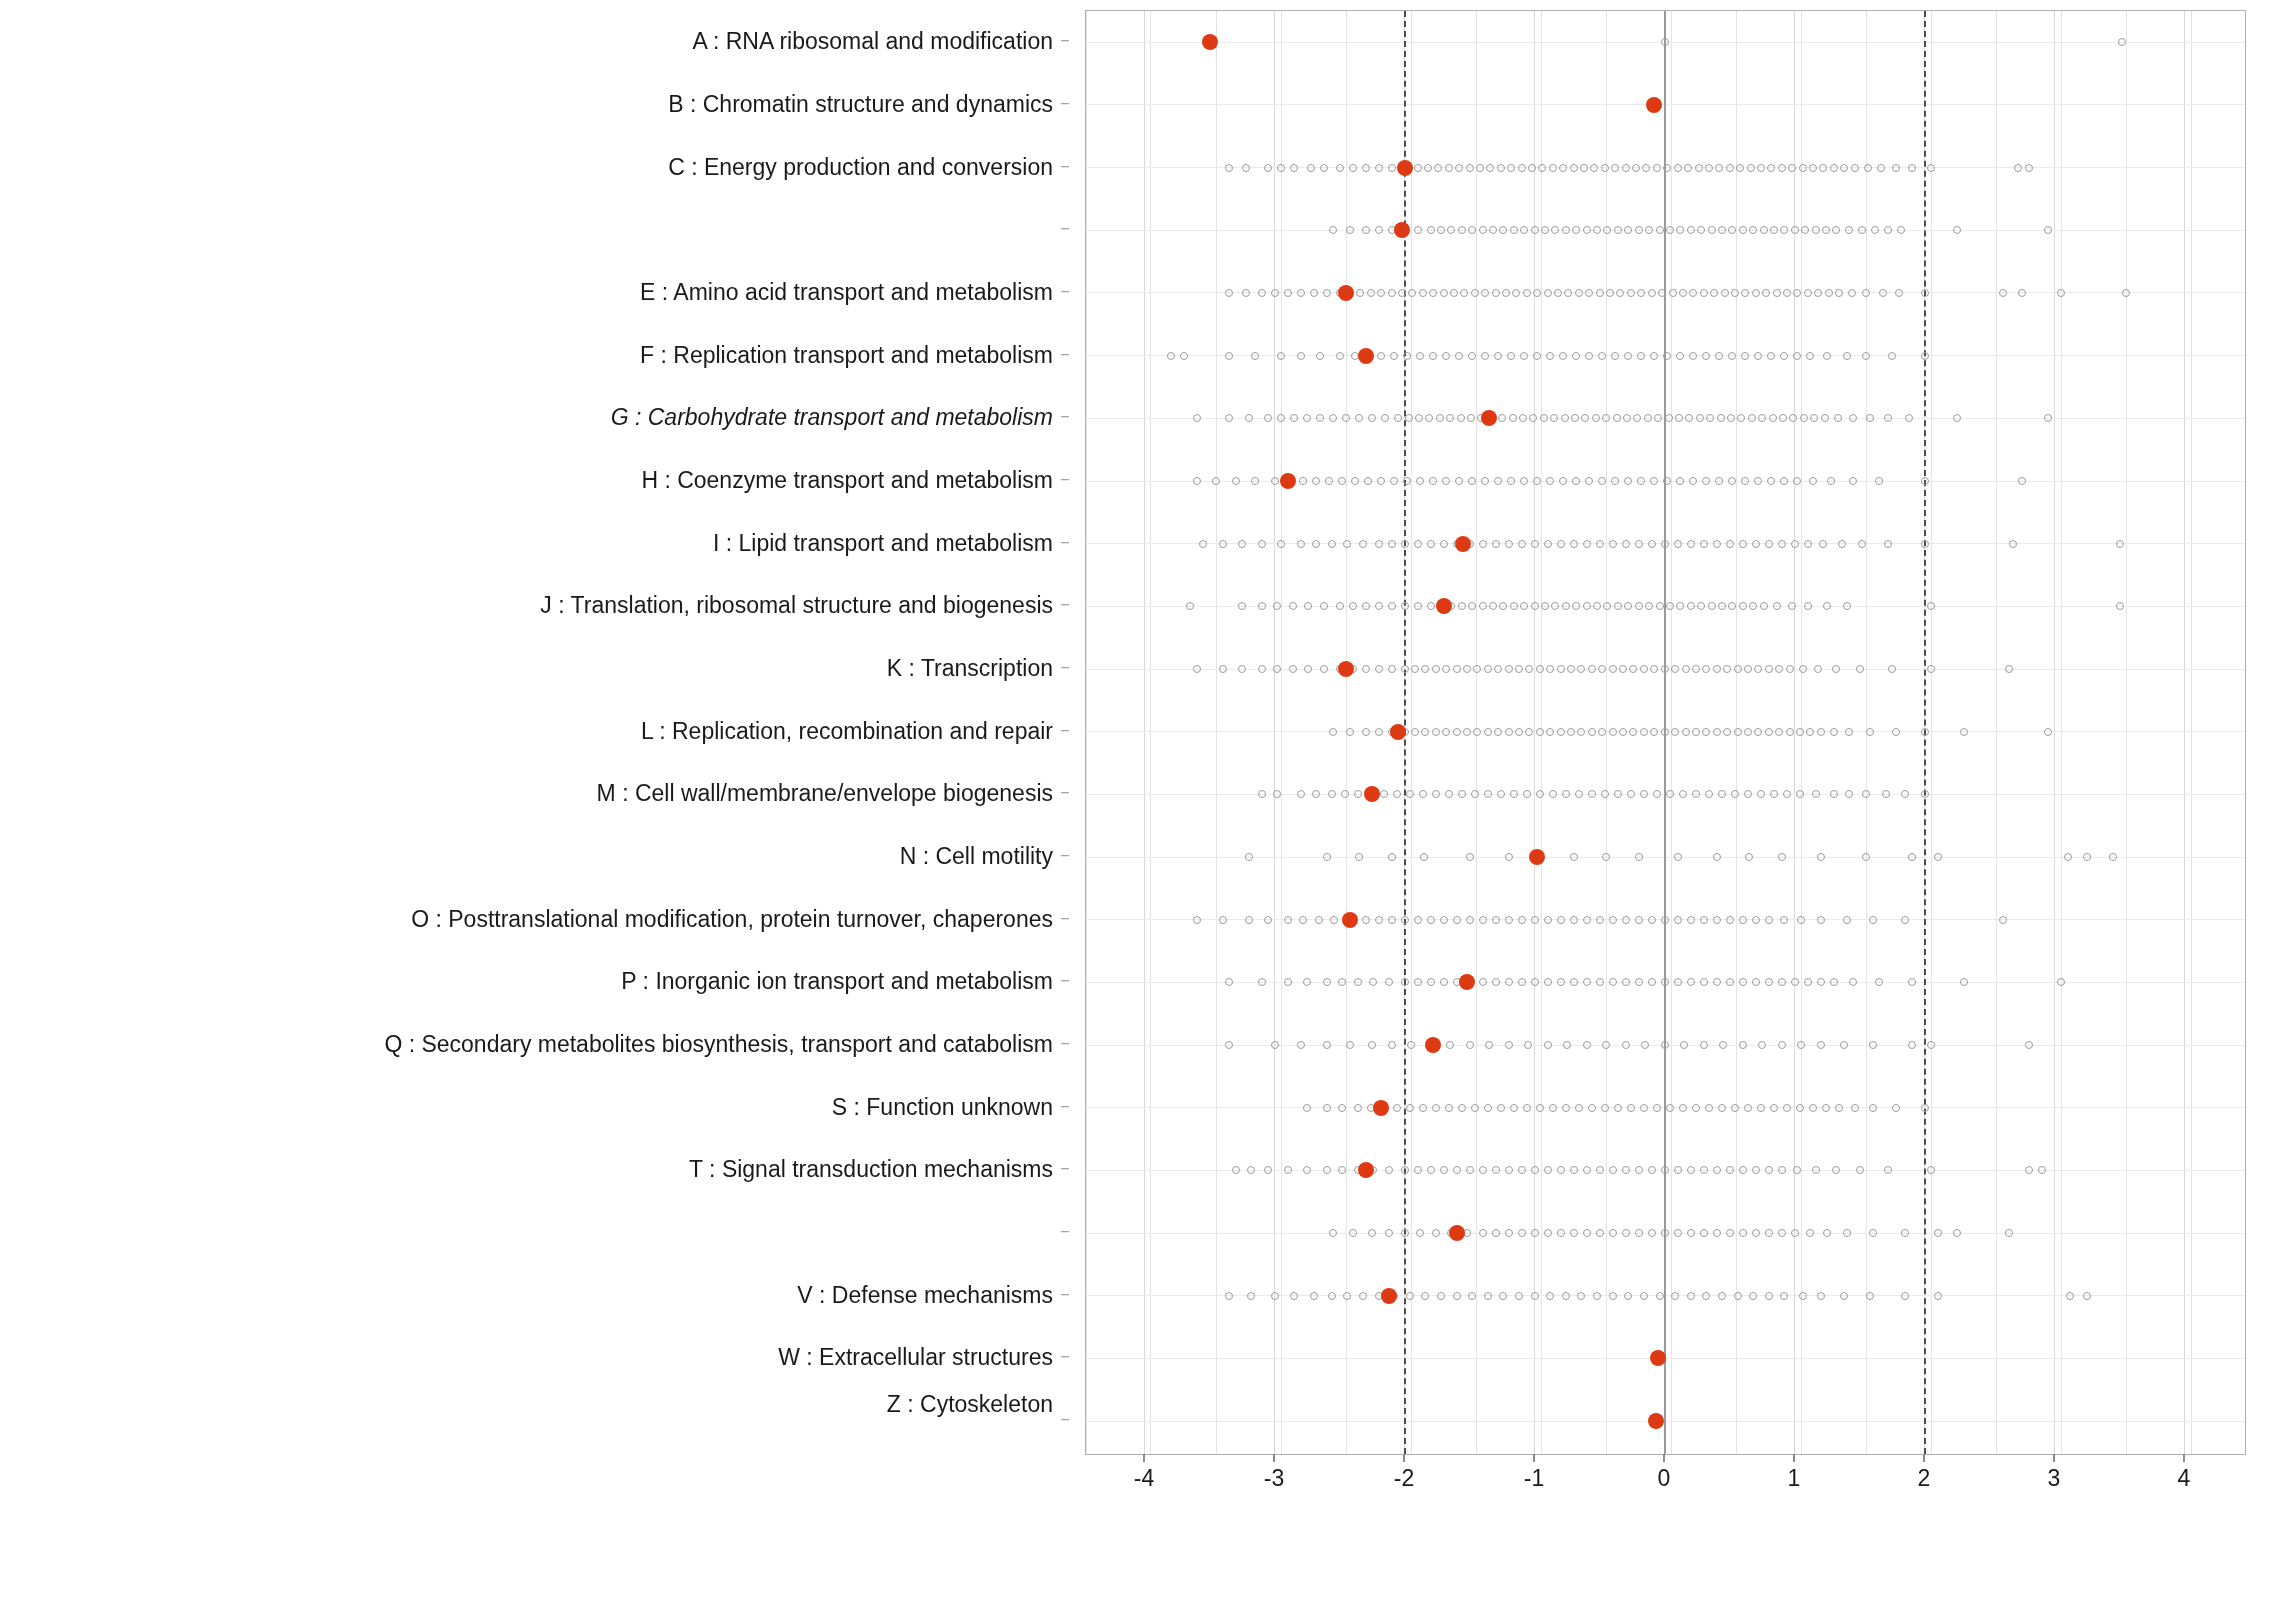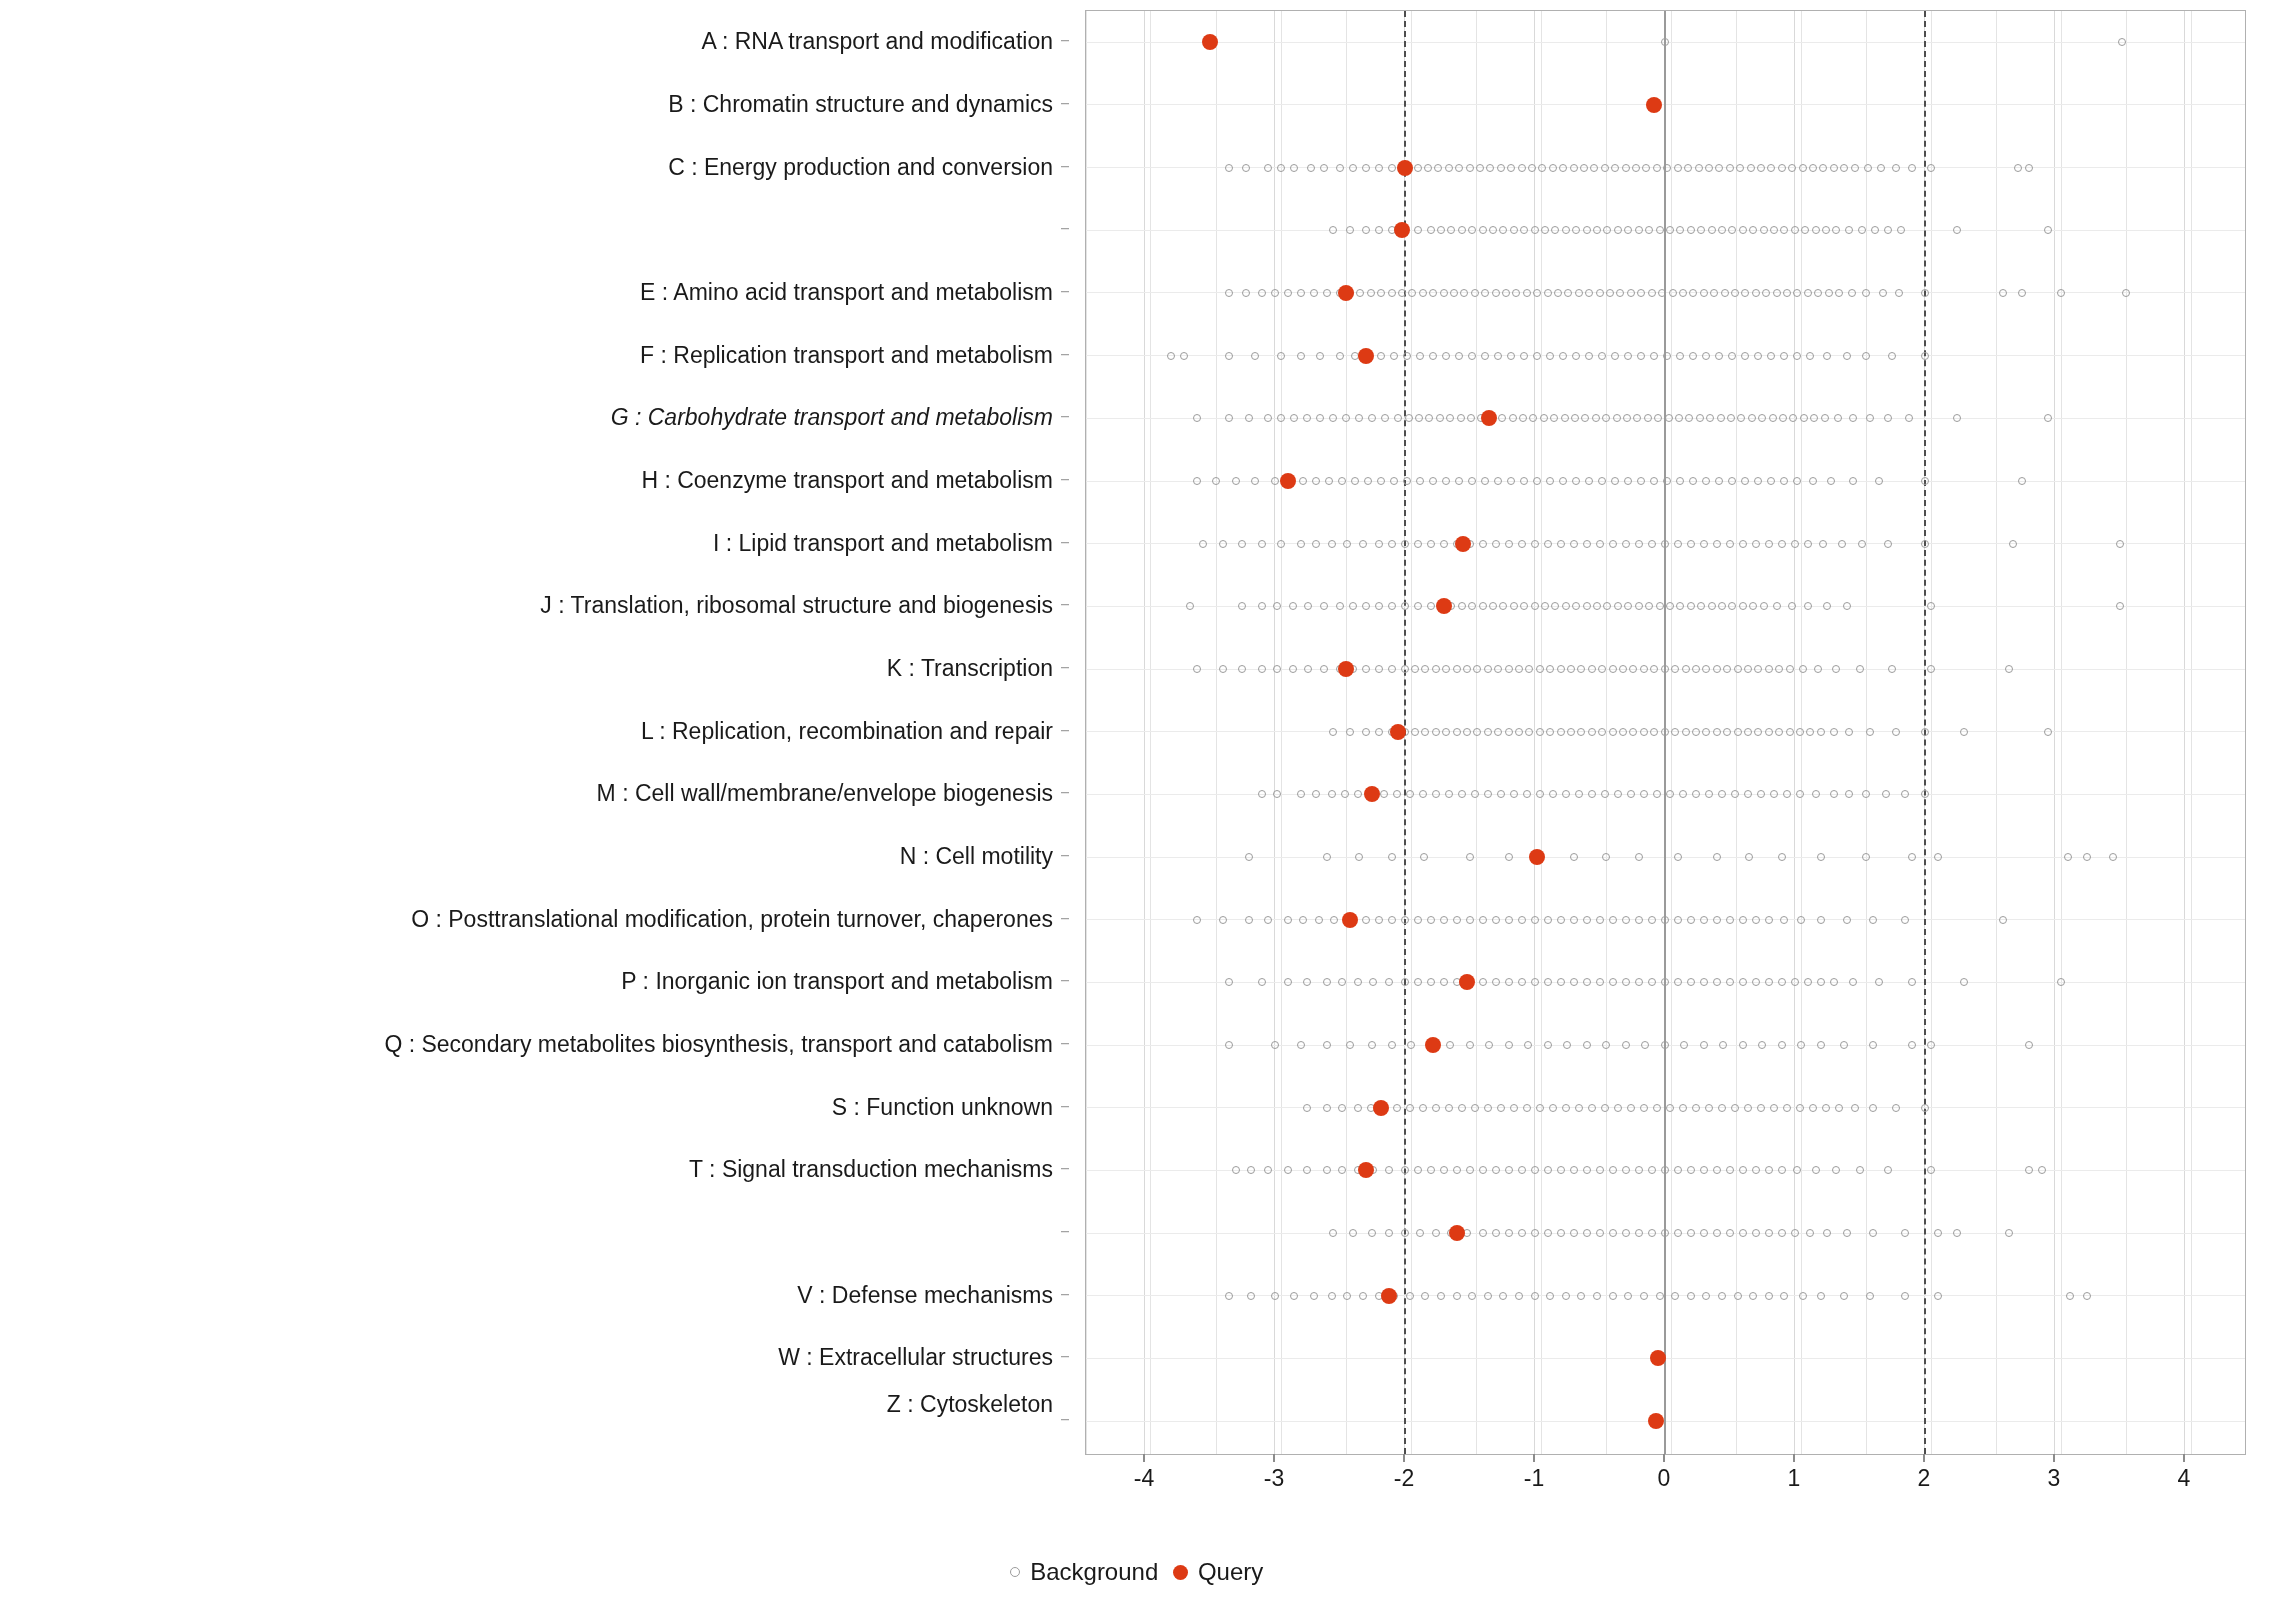--- a/index.html
+++ b/index.html
@@ -175,21 +175,21 @@
     border-radius: 50%;
     background: #dd3a14;
   }
 </style>
 </head>
 <body>
 
 <div id="root">
 
   <div id="y-labels">
-      <div class="y-label" style="top: 31px;">A : RNA transport and modification</div>
+      <div class="y-label" style="top: 31px;">A : RNA ribosomal and modification</div>
       <div class="tick-y" style="top: 31px;"></div>
       <div class="y-label" style="top: 94px;">B : Chromatin structure and dynamics</div>
       <div class="tick-y" style="top: 94px;"></div>
       <div class="y-label" style="top: 157px;">C : Energy production and conversion</div>
       <div class="tick-y" style="top: 157px;"></div>
       <div class="tick-y" style="top: 219px;"></div>
       <div class="y-label" style="top: 282px;">E : Amino acid transport and metabolism</div>
       <div class="tick-y" style="top: 282px;"></div>
       <div class="y-label" style="top: 345px;">F : Replication transport and metabolism</div>
       <div class="tick-y" style="top: 345px;"></div>
@@ -1262,25 +1262,15 @@
       <div class="x-label" style="left: 709px;">1</div>
       <div class="tick-x" style="left: 838px;"></div>
       <div class="x-label" style="left: 839px;">2</div>
       <div class="tick-x" style="left: 968px;"></div>
       <div class="x-label" style="left: 969px;">3</div>
       <div class="tick-x" style="left: 1098px;"></div>
       <div class="x-label" style="left: 1099px;">4</div>
     </div>
 
 
-  <div id="legend">
-    <div class="legend-item">
-      <span class="legend-key-bg"></span>
-      <span>Background</span>
-    </div>
-    <div class="legend-item">
-      <span class="legend-key-q"></span>
-      <span>Query</span>
-    </div>
-  </div>
 
 </div>
 
 
 </body></html>

